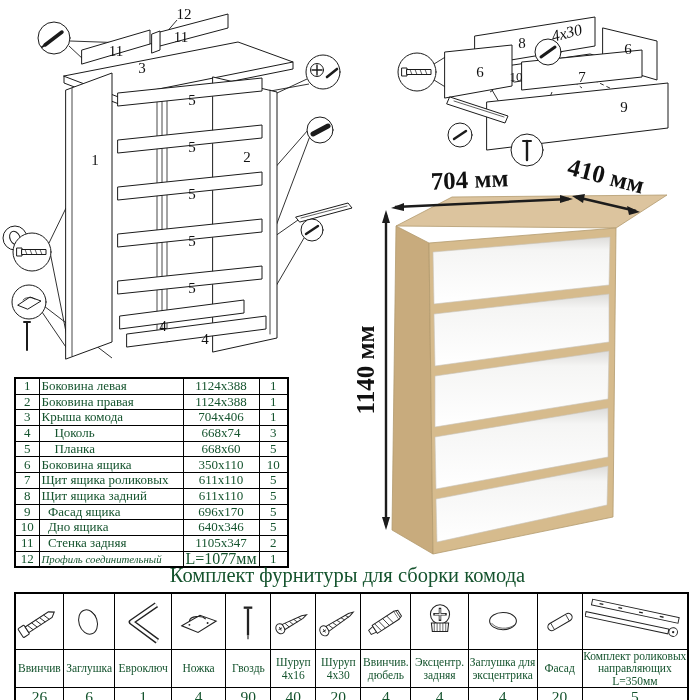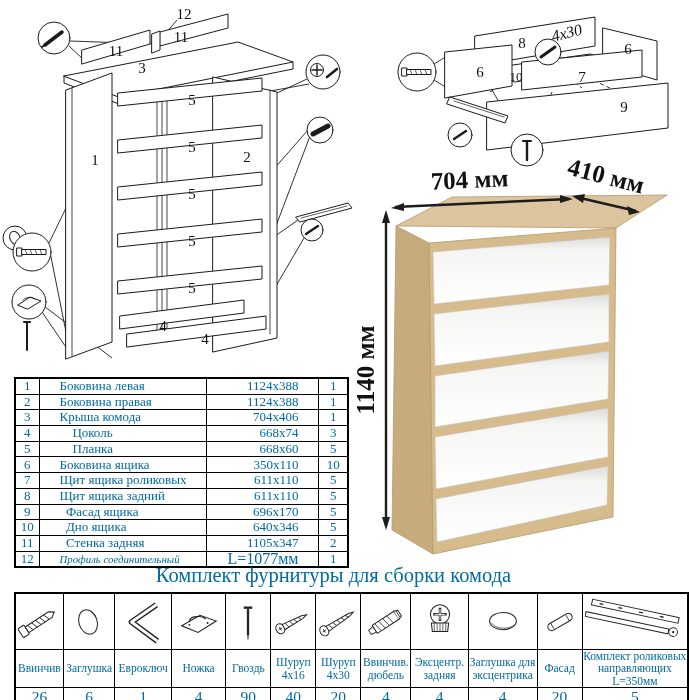--- a/index.html
+++ b/index.html
@@ -1,35 +1,35 @@
 <!DOCTYPE html>
 <html><head>
 <meta charset="utf-8">
 <style>
   html,body{margin:0;padding:0;background:#fff;}
   .stage{position:relative;width:689px;height:700px;background:#ffffff;overflow:hidden;
-         font-family:"Liberation Serif",serif;color:#0369a1;}
+         font-family:"Liberation Serif",serif;color:#14532d;}
   .stage svg{position:absolute;}
   svg text{font-family:"Liberation Serif",serif;fill:#111;}
   .part-num{font-size:15px;}
   .part-num-sm{font-size:13px;}
   .screw-note{font-size:16px;font-style:italic;}
   .dim-label{font-family:"Liberation Sans",sans-serif;font-weight:bold;font-size:25px;fill:#1c1c1c;}
   
   .parts-table{position:absolute;left:14px;top:377px;border-collapse:collapse;table-layout:fixed;
                border:2px solid #000;font-size:13px;}
-  .parts-table td{border:1px solid #000;height:14.7px;line-height:14.5px;padding:0 20px;
+  .parts-table td{border:1px solid #000;height:14.7px;line-height:14.5px;padding:0 2px;
                   overflow:hidden;white-space:pre;}
   .parts-table .pt-num{text-align:center;padding:0;}
-  .parts-table .pt-size{text-align:right;}
+  .parts-table .pt-size{text-align:center;}
   .parts-table .pt-qty{text-align:center;padding:0;}
   .parts-table tr:last-child .pt-name{font-size:10.8px;font-style:italic;}
   .parts-table tr:last-child .pt-size{font-size:16px;}
   
-  .hw-title{position:absolute;left:4px;top:564px;width:659px;text-align:center;
+  .hw-title{position:absolute;left:18px;top:564px;width:659px;text-align:center;
             font-size:20.5px;white-space:nowrap;}
   .hw-table{position:absolute;left:14px;top:592px;border-collapse:collapse;table-layout:fixed;
             border:2px solid #000;text-align:center;}
   .hw-table td{border:1px solid #000;padding:0;overflow:hidden;}
   .hw-icon-cell{height:55px;vertical-align:middle;}
   .hw-icon-cell svg{display:block;margin:0 auto;position:static;}
   .hw-label-cell{height:28px;font-size:11.5px;line-height:1.08;vertical-align:middle;padding:0 1px;}
   .hw-qty-cell{height:18px;font-size:15.5px;line-height:18px;}
   .line-art{stroke:#1b1b1b;stroke-width:1;fill:#fff;stroke-linejoin:round;stroke-linecap:round;}
   .leader{stroke:#1b1b1b;stroke-width:0.9;fill:none;}

